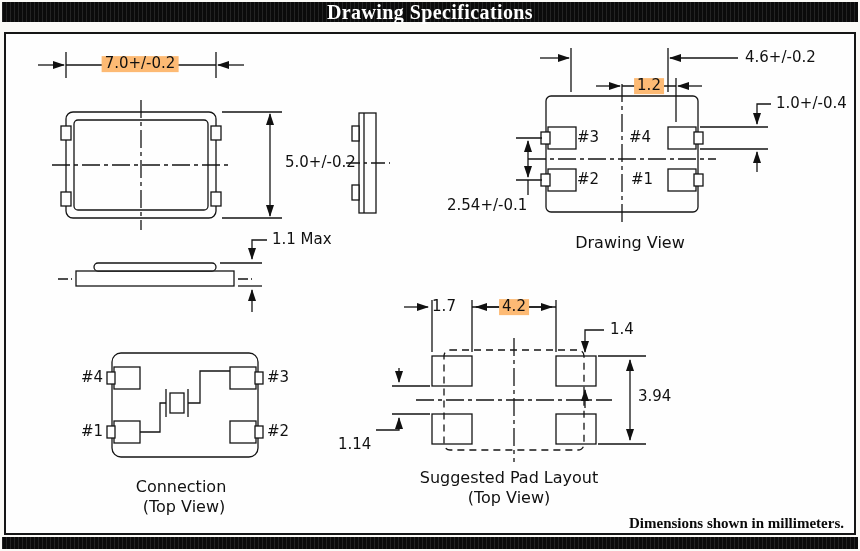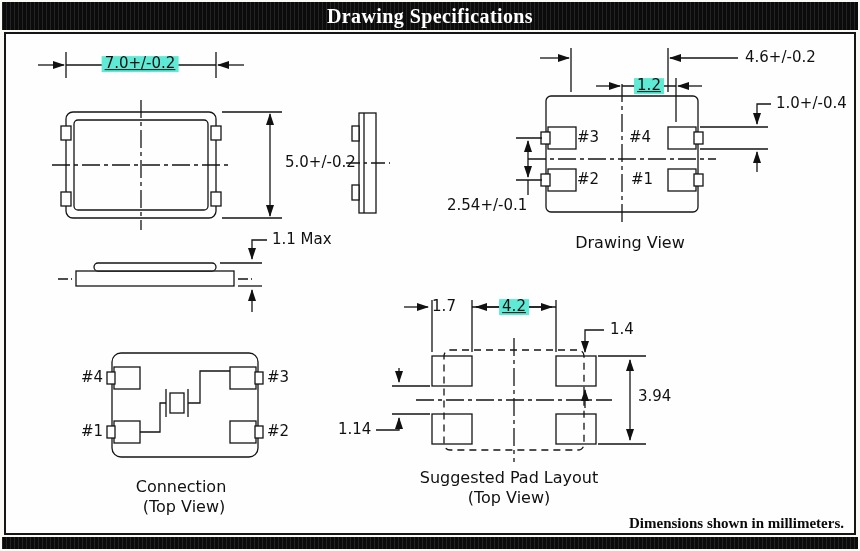--- a/index.html
+++ b/index.html
@@ -1,28 +1,28 @@
 <!DOCTYPE html>
 <html><head>
 <meta charset="utf-8">
 <style>
   * { margin:0; padding:0; box-sizing:border-box; }
   html,body { width:860px; height:551px; overflow:hidden; }
   body { position:relative; background:#faf9f6; font-family:"DejaVu Sans", sans-serif; color:#111; }
   .bar { position:absolute; left:2px; right:2px; background:#0b0b0b;
          background-image:repeating-linear-gradient(90deg, rgba(255,255,255,.10) 0 1px, rgba(0,0,0,0) 1px 4px); }
-  .bar.top { top:2px; height:28px; display:flex; align-items:center; justify-content:center; }
+  .bar.top { top:2px; height:20px; display:flex; align-items:center; justify-content:center; }
   .bar.bottom { bottom:2px; height:12px; }
   .frame { position:absolute; left:4px; right:4px; top:32px; bottom:16px; border:2px solid #151515; background:#fefefe; }
   .title { color:#fff; font-family:"Liberation Serif", serif; font-weight:bold; font-size:20px; letter-spacing:.4px; }
   svg.canvas { position:absolute; left:0; top:0; }
   .lbl { position:absolute; font-size:15px; line-height:1.05; white-space:nowrap; color:#111; }
   .ctr { transform:translate(-50%,-50%); }
   .vctr { transform:translateY(-50%); }
-  .bg { background:#5eead4; padding:0 3px;text-decoration:underline; }
+  .bg { background:#fdba74; padding:0 3px; }
   .viewlbl { font-size:16px; }
   .note { position:absolute; right:16px; bottom:19px; font-family:"Liberation Serif", serif; font-weight:bold; font-size:15px; color:#0a0a0a;margin-left:12px; }
 </style>
 </head>
 <body>
 
 <div class="frame"></div>
 
 <svg class="canvas" width="860" height="551" viewBox="0 0 860 551">
   <defs>
@@ -161,17 +161,17 @@
 <div class="lbl ctr" style="left:278px;top:378px">#3</div>
 <div class="lbl ctr" style="left:92px;top:432px">#1</div>
 <div class="lbl ctr" style="left:278px;top:432px">#2</div>
 <div class="lbl ctr viewlbl" style="left:181px;top:487px">Connection</div>
 <div class="lbl ctr viewlbl" style="left:184px;top:507px">(Top View)</div>
 
 <div class="lbl ctr" style="left:444px;top:307px">1.7</div>
 <div class="lbl ctr bg" style="left:514px;top:307px">4.2</div>
 <div class="lbl vctr" style="left:610px;top:330px">1.4</div>
 <div class="lbl vctr" style="left:638px;top:397px">3.94</div>
-<div class="lbl vctr" style="left:338px;top:430px">1.14</div>
+<div class="lbl vctr" style="left:338px;top:445px">1.14</div>
 <div class="lbl ctr viewlbl" style="left:509px;top:478px">Suggested Pad Layout</div>
 <div class="lbl ctr viewlbl" style="left:509px;top:498px">(Top View)</div>
 
 <div class="note">Dimensions shown in millimeters.</div>
 
 </body></html>

